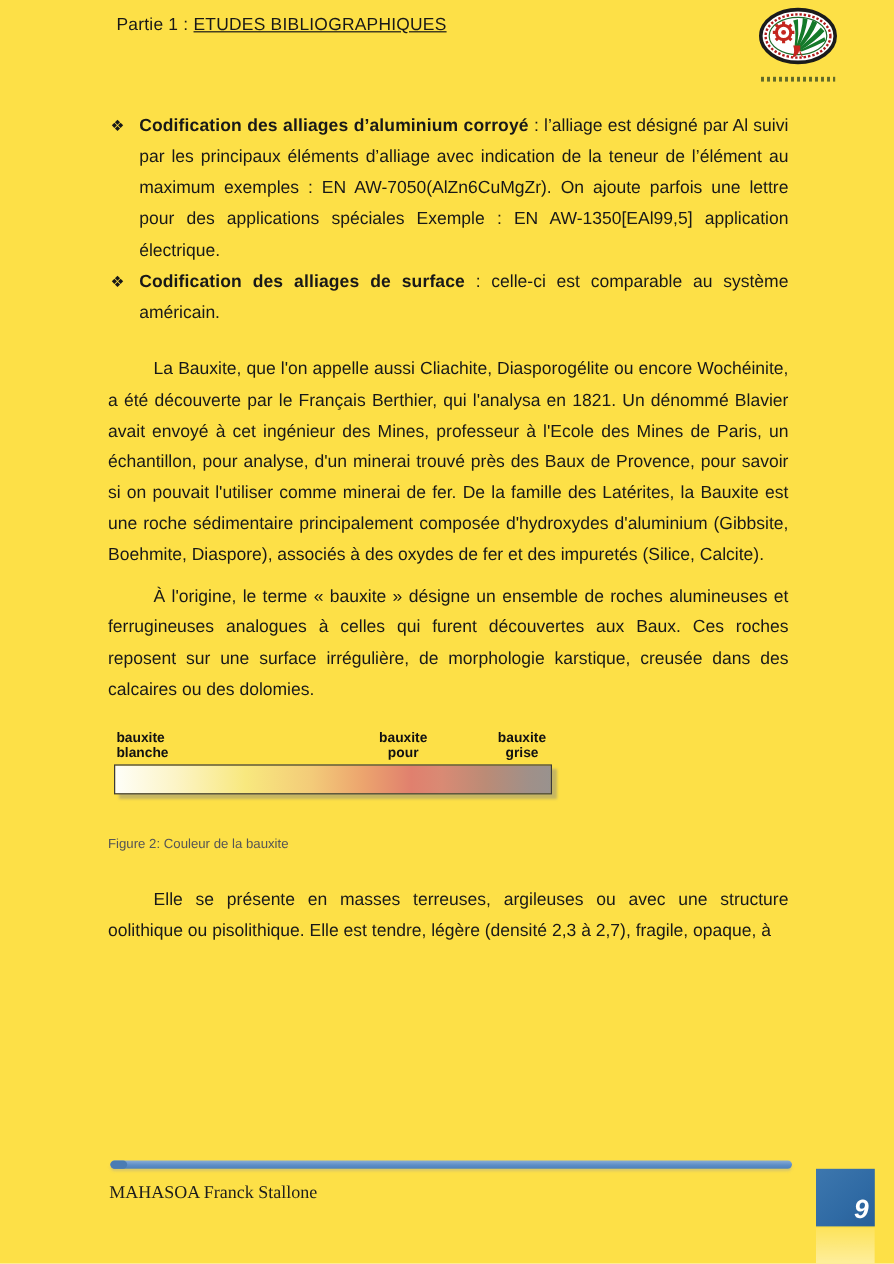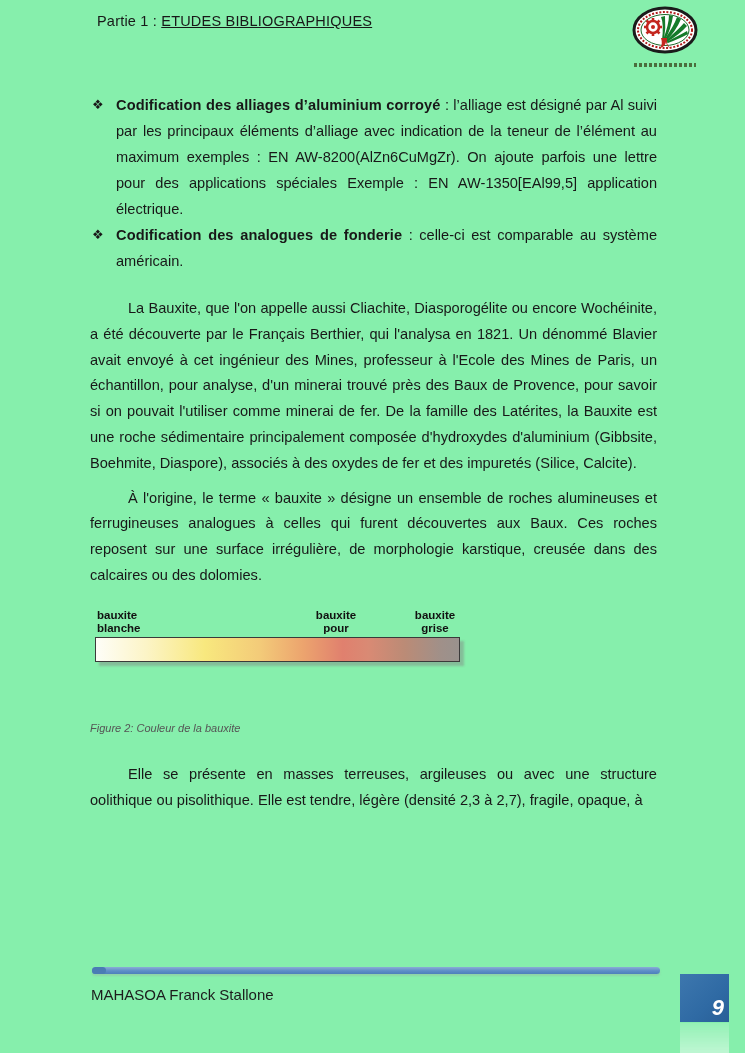--- a/index.html
+++ b/index.html
@@ -1,20 +1,20 @@
 <!DOCTYPE html>
 <html><head>
 <meta charset="utf-8">
 <style>
   html,body{margin:0;padding:0;}
   body{
     width:745px;height:1053px;background:#ffffff;position:relative;
     font-family:"Liberation Sans",sans-serif;color:#181818;overflow:hidden;
   }
-  .page{position:absolute;inset:0;background:#86efac;}
+  .page{position:absolute;inset:0;background:#fde047;}
 
   
   .header-title{
     position:absolute;top:13px;left:97px;font-size:14.5px;letter-spacing:.2px;white-space:nowrap;
   }
   .header-title .underlined{text-decoration:underline;}
   .logo-wrap{position:absolute;top:4px;left:624px;width:82px;text-align:center;}
   .logo-caption{
     margin:1px auto 0;width:62px;height:4px;
     background:repeating-linear-gradient(90deg,#3c4d22 0 3px,transparent 3px 5px);
@@ -55,34 +55,34 @@
   .fig-label{position:absolute;bottom:2px;}
   .fig-label.left{left:2px;width:58px;text-align:left;}
   .fig-label.center{left:210px;width:62px;text-align:center;}
   .fig-label.right{left:312px;width:56px;text-align:center;}
   .color-bar{
     height:23px;border:1px solid #3a3a3a;
     box-shadow:4px 4px 2px rgba(130,130,130,.45);
     background:#eee;
   }
   .fig-caption{
-    margin:60px 0 0 0;font-size:11px;font-style:italic;color:#555;text-indent:0;
+    margin:36px 0 0 0;font-size:11px;color:#555;text-indent:0;
   }
 
   
   .footer-bar{
     position:absolute;left:92px;top:967px;width:568px;height:7px;border-radius:4px;
     background:linear-gradient(180deg,#8badd6 0%,#5d8ec7 55%,#4d80bb 100%);
     box-shadow:0 2px 2px rgba(160,160,160,.35);
   }
   .footer-bar::before{
     content:"";position:absolute;left:0;top:0;width:14px;height:7px;border-radius:4px;
     background:#4a7cb4;
   }
-  .footer-author{position:absolute;left:91px;top:986px;font-size:15px;color:#1c1c1c;}
+  .footer-author{position:absolute;left:91px;top:986px;font-size:15px;color:#1c1c1c;font-family:Liberation Serif, serif;}
 
   .page-box{
     position:absolute;left:680px;top:974px;width:49px;height:48px;
     background:linear-gradient(135deg,#3d77ae 0%,#2f6aa4 60%,#285f97 100%);
     color:#fff;
   }
   .page-box .num{
     position:absolute;right:5px;bottom:1px;font-size:22px;font-weight:bold;font-style:italic;
   }
   .page-box-reflection{
@@ -130,24 +130,24 @@
       <path d="M37 34 Q39 40 36 44 Q41 43 42 38 Q43 43 46 44 Q42 40 43 34 Z" fill="#c4261f"></path>
     </svg>
     <div class="logo-caption"></div>
   </div>
 
   <div class="content">
 
 
     <ul class="bullet-list">
       <li class="bullet-item">
-        <span class="marker">❖</span><b>Codification des alliages d’aluminium corroyé</b><span> : l’alliage est désigné par Al suivi par les principaux éléments d’alliage avec indication de la teneur de l’élément au maximum exemples : EN AW-8200(AlZn6CuMgZr). On ajoute parfois une lettre pour des applications spéciales Exemple : EN AW-1350[EAl99,5] application électrique.</span>
+        <span class="marker">❖</span><b>Codification des alliages d’aluminium corroyé</b><span> : l’alliage est désigné par Al suivi par les principaux éléments d’alliage avec indication de la teneur de l’élément au maximum exemples : EN AW-7050(AlZn6CuMgZr). On ajoute parfois une lettre pour des applications spéciales Exemple : EN AW-1350[EAl99,5] application électrique.</span>
       </li>
       <li class="bullet-item">
-        <span class="marker">❖</span><b>Codification des analogues de fonderie</b><span> : celle-ci est comparable au système américain.</span>
+        <span class="marker">❖</span><b>Codification des alliages de surface</b><span> : celle-ci est comparable au système américain.</span>
       </li>
     </ul>
 
 
     <p class="para p1">La Bauxite, que l'on appelle aussi Cliachite, Diasporogélite ou encore Wochéinite, a été découverte par le Français Berthier, qui l'analysa en 1821. Un dénommé Blavier avait envoyé à cet ingénieur des Mines, professeur à l'Ecole des Mines de Paris, un échantillon, pour analyse, d'un minerai trouvé près des Baux de Provence, pour savoir si on pouvait l'utiliser comme minerai de fer. De la famille des Latérites, la Bauxite est une roche sédimentaire principalement composée d'hydroxydes d'aluminium (Gibbsite, Boehmite, Diaspore), associés à des oxydes de fer et des impuretés (Silice, Calcite).</p>
     <p class="para p2">À l'origine, le terme « bauxite » désigne un ensemble de roches alumineuses et ferrugineuses analogues à celles qui furent découvertes aux Baux. Ces roches reposent sur une surface irrégulière, de morphologie karstique, creusée dans des calcaires ou des dolomies.</p>
 
     <div class="figure">
       <div class="fig-labels">
         <div class="fig-label left">bauxite blanche</div>

